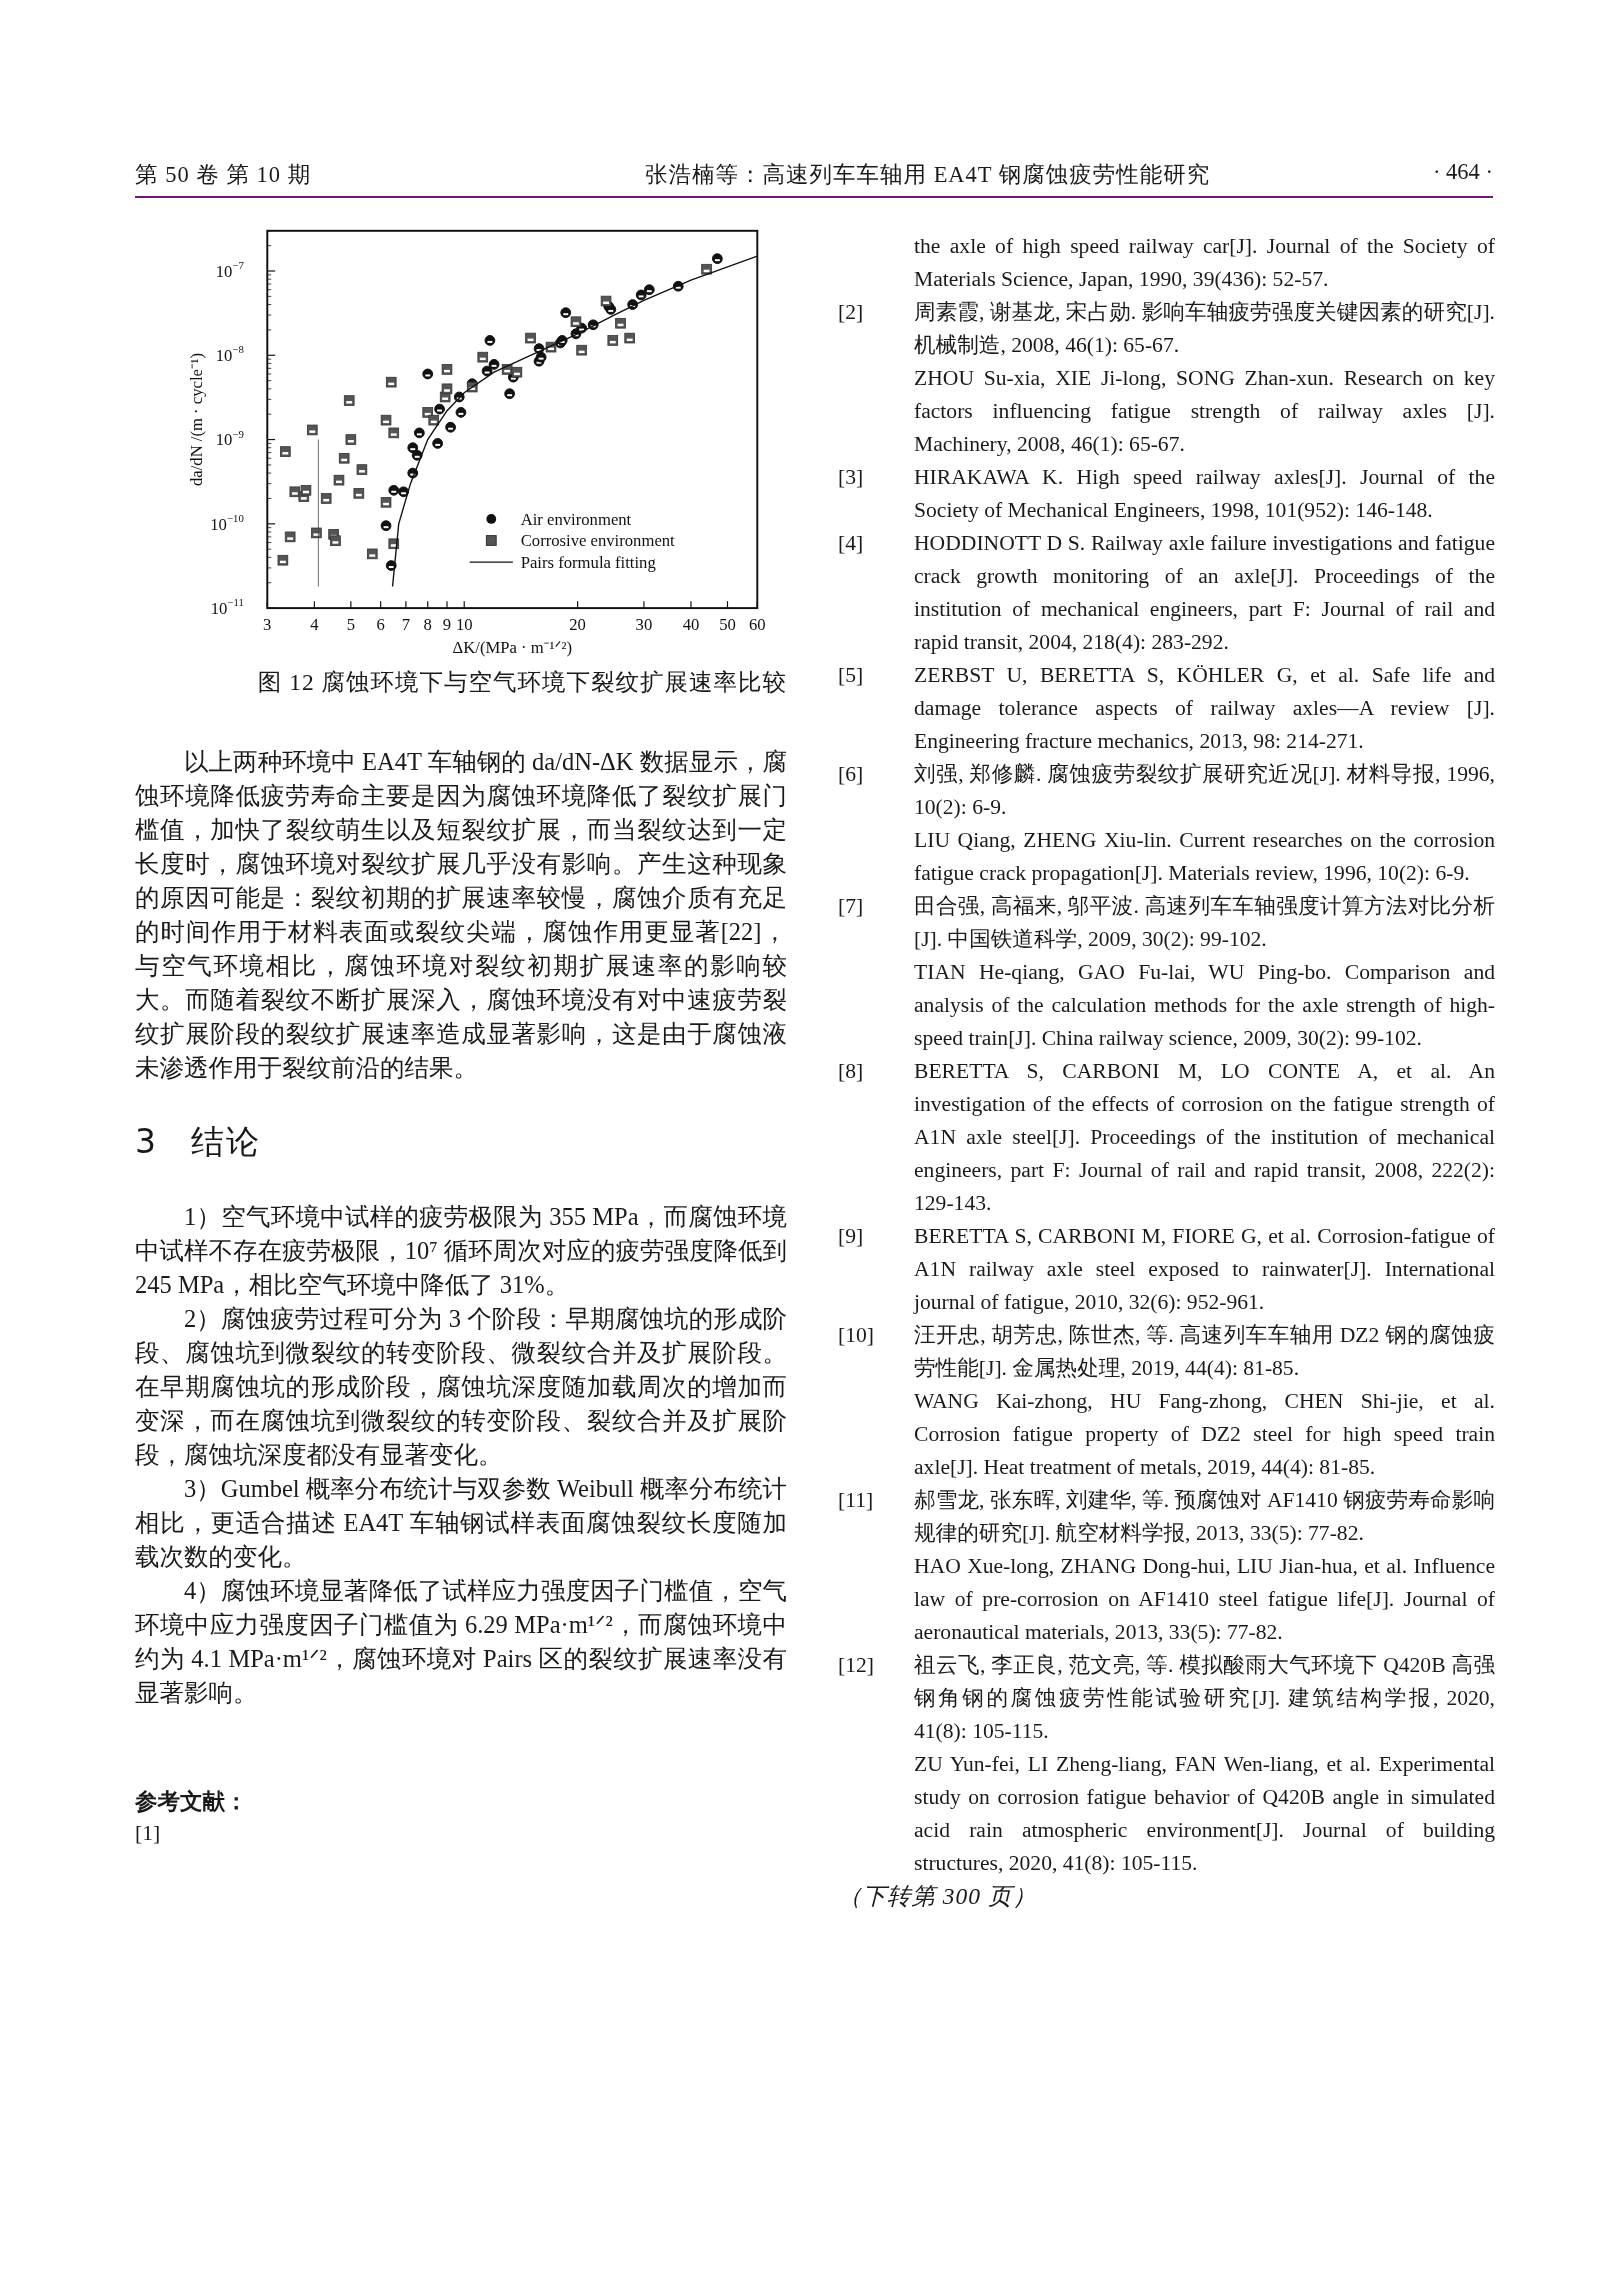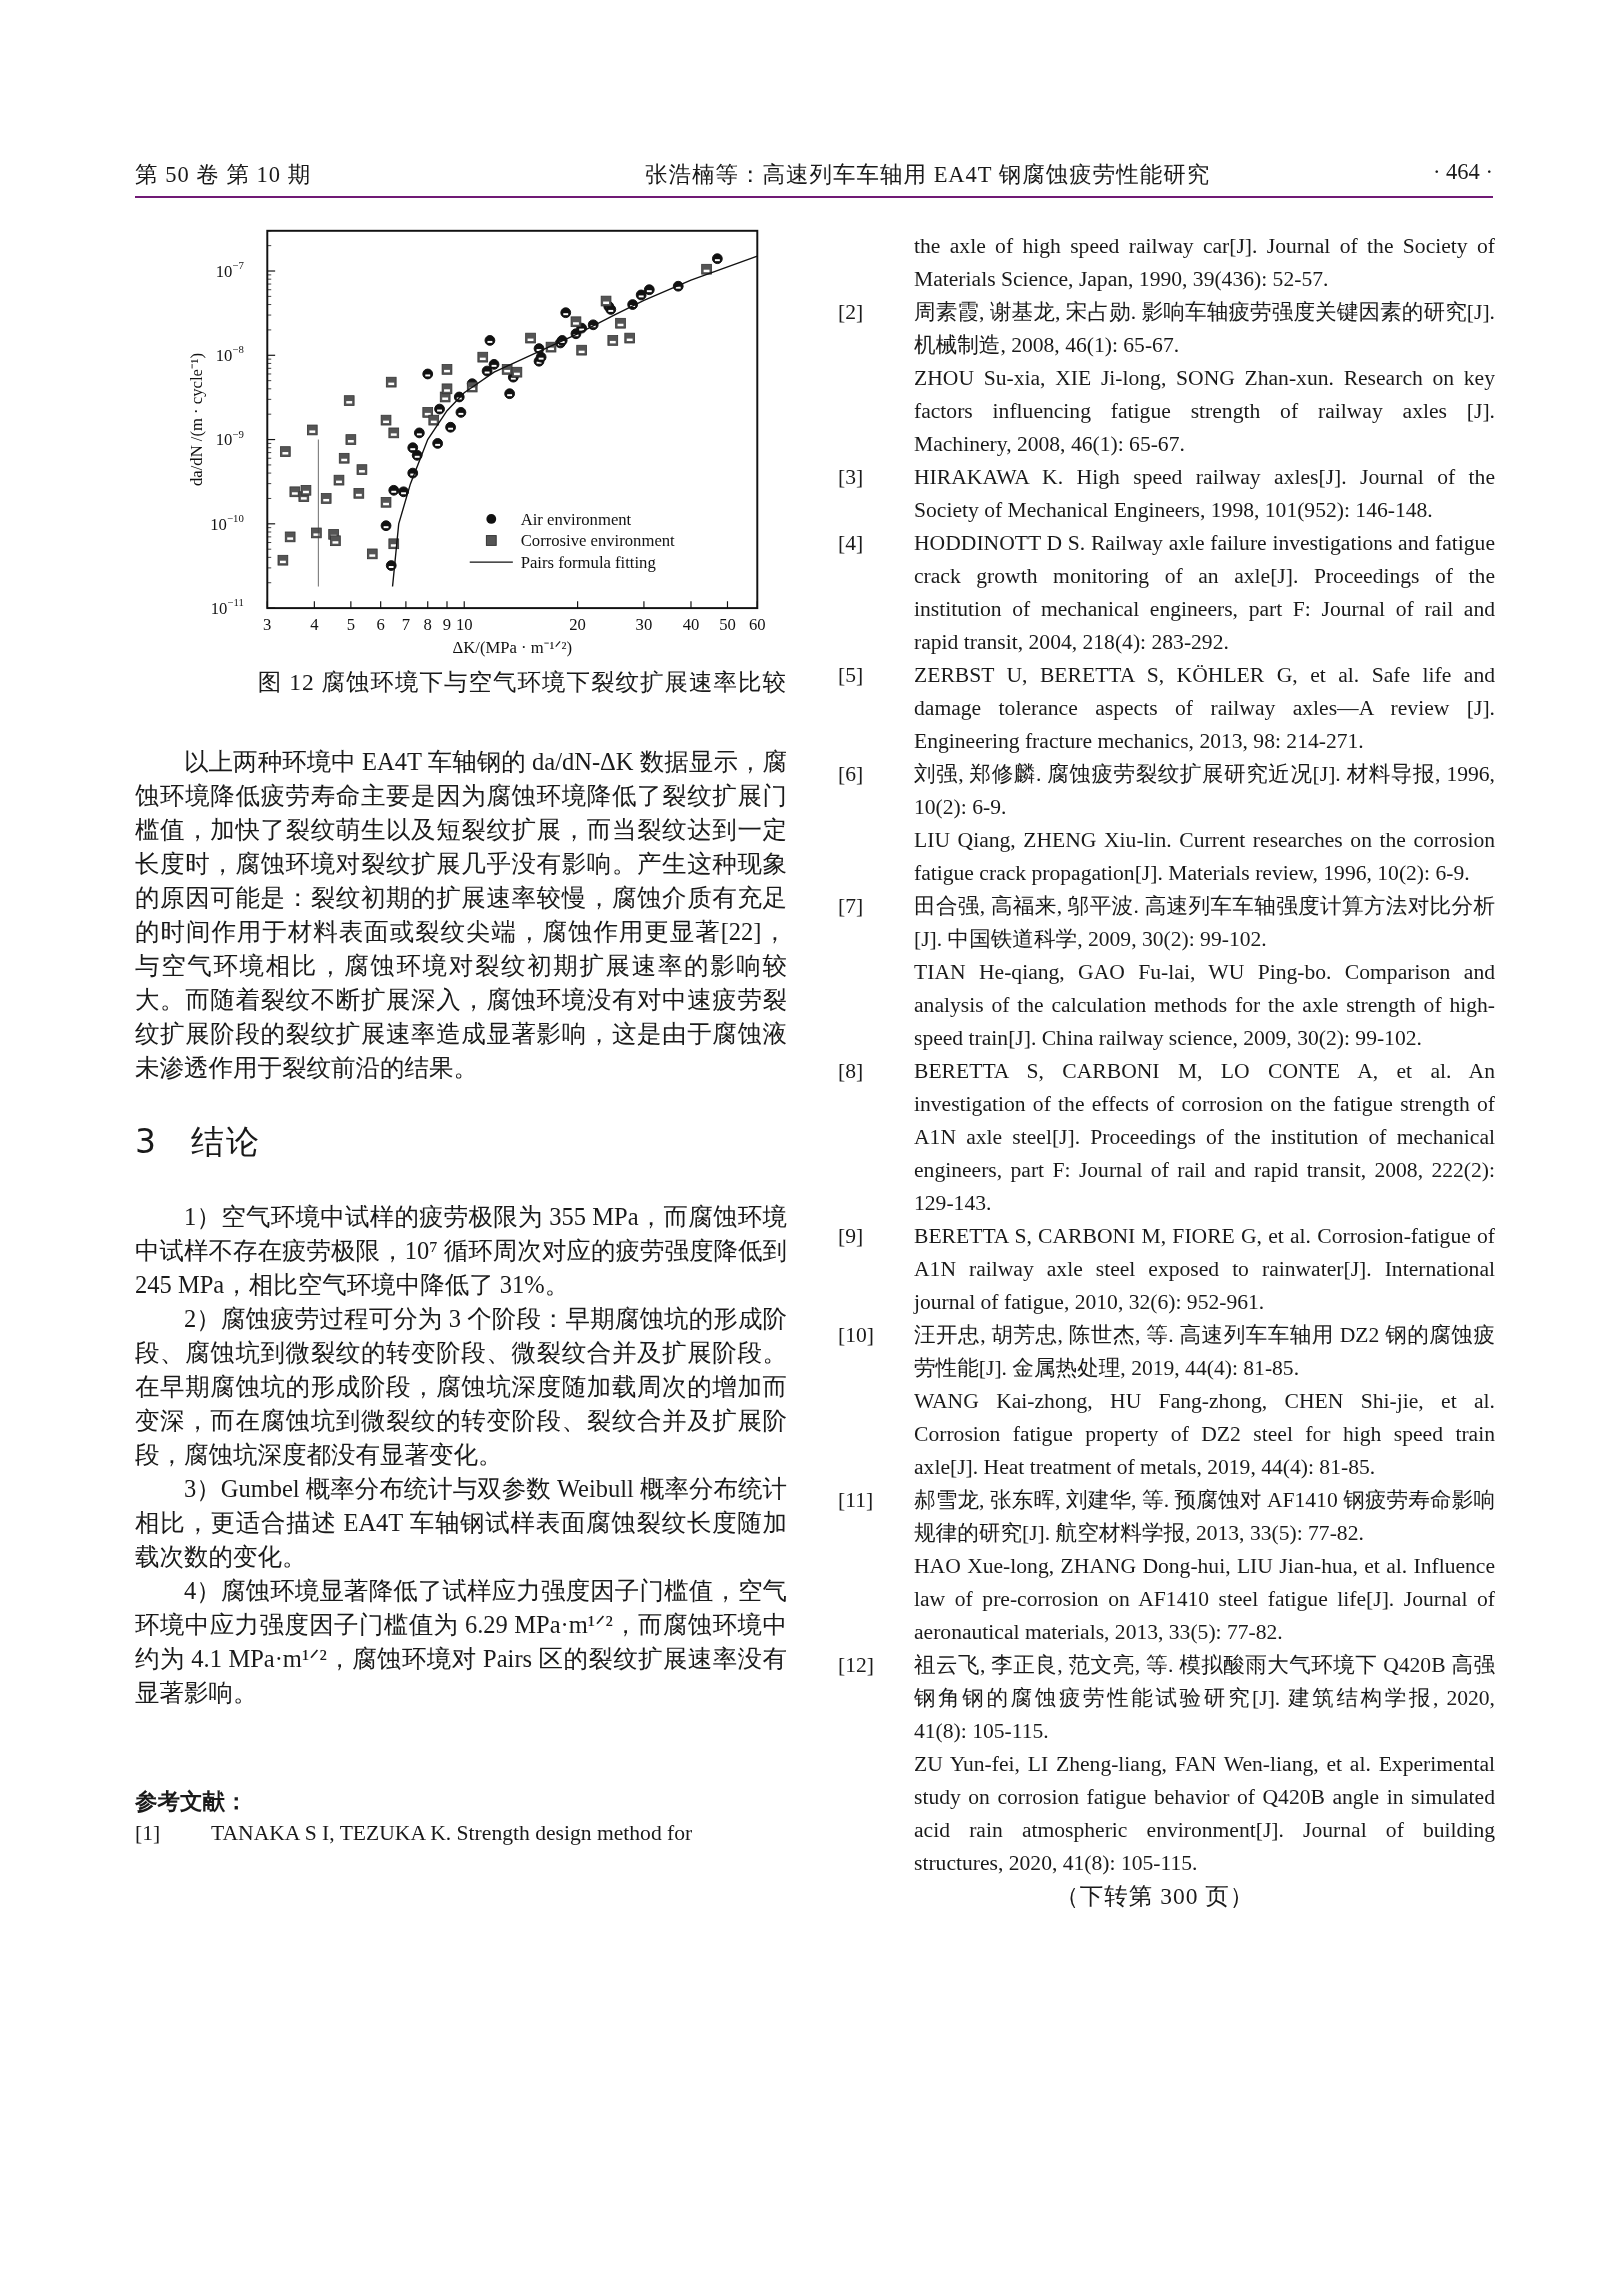--- a/index.html
+++ b/index.html
@@ -28,21 +28,21 @@
                    margin: 35px 0 35px 0; letter-spacing: 2px; }
   .section-title .num { margin-right: 33px; }
 
   .refs-title { font-family: "DejaVu Sans", "Liberation Sans", sans-serif; font-weight: bold;
                 font-size: 22.5px; margin-top: 76px; }
 
   .ref { position: relative; padding-left: 76px; font-size: 21.6px; line-height: 33px;
          text-align: justify; }
   .ref .num { position: absolute; left: 0; top: 0; }
   .ref p { margin: 0; }
-  .continue { text-align: center; font-size: 23.5px; margin-right: 23.5px; letter-spacing: 1px; }
+  .continue { text-align: left; font-size: 23.5px; margin-right: 23.5px; letter-spacing: 1px; font-style: italic; }
 </style>
 </head>
 <body>
 
 <div class="header">
   <span class="left">第 50 卷   第 10 期</span>
   <span class="center">张浩楠等：高速列车车轴用 EA4T 钢腐蚀疲劳性能研究</span>
   <span class="right">· 464 ·</span>
 </div>
 
@@ -295,21 +295,20 @@
   </div>
 
   <p class="para indent">1）空气环境中试样的疲劳极限为 355 MPa，而腐蚀环境中试样不存在疲劳极限，10⁷ 循环周次对应的疲劳强度降低到 245 MPa，相比空气环境中降低了 31%。</p>
   <p class="para indent">2）腐蚀疲劳过程可分为 3 个阶段：早期腐蚀坑的形成阶段、腐蚀坑到微裂纹的转变阶段、微裂纹合并及扩展阶段。在早期腐蚀坑的形成阶段，腐蚀坑深度随加载周次的增加而变深，而在腐蚀坑到微裂纹的转变阶段、裂纹合并及扩展阶段，腐蚀坑深度都没有显著变化。</p>
   <p class="para indent">3）Gumbel 概率分布统计与双参数 Weibull 概率分布统计相比，更适合描述 EA4T 车轴钢试样表面腐蚀裂纹长度随加载次数的变化。</p>
   <p class="para indent">4）腐蚀环境显著降低了试样应力强度因子门槛值，空气环境中应力强度因子门槛值为 6.29 MPa·m¹ᐟ²，而腐蚀环境中约为 4.1 MPa·m¹ᐟ²，腐蚀环境对 Pairs 区的裂纹扩展速率没有显著影响。</p>
 
   <div class="refs-title">参考文献：</div>
   <div class="ref">
     <span class="num">[1]</span>
-    <p style="white-space:nowrap;overflow:hidden;">TANAKA S I, TEZUKA K. Strength design method for</p>
   </div>
 </div>
 
 <div class="col-right">
   <div class="ref">
     <p>the axle of high speed railway car[J]. Journal of the Society of Materials Science, Japan, 1990, 39(436): 52-57.</p>
   </div>
   <div id="refs-right">
       <div class="ref">
         <span class="num">[2]</span>

